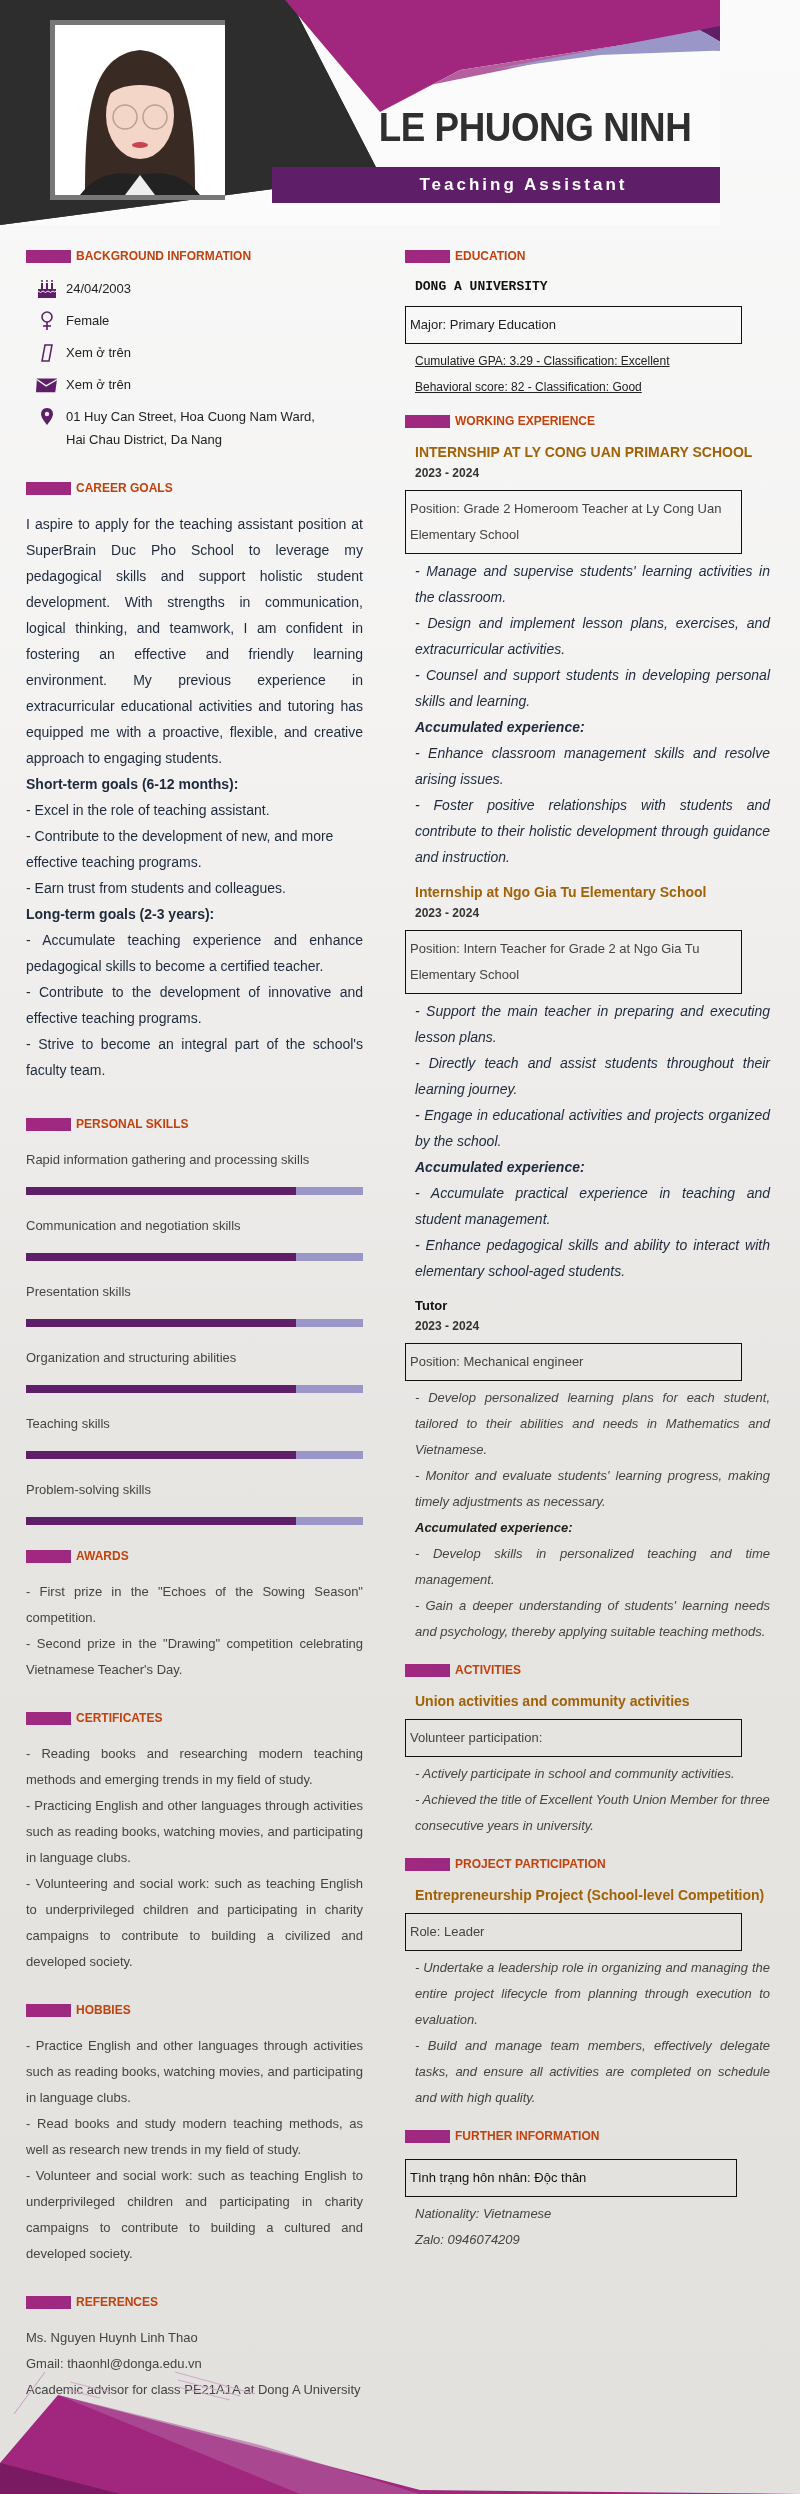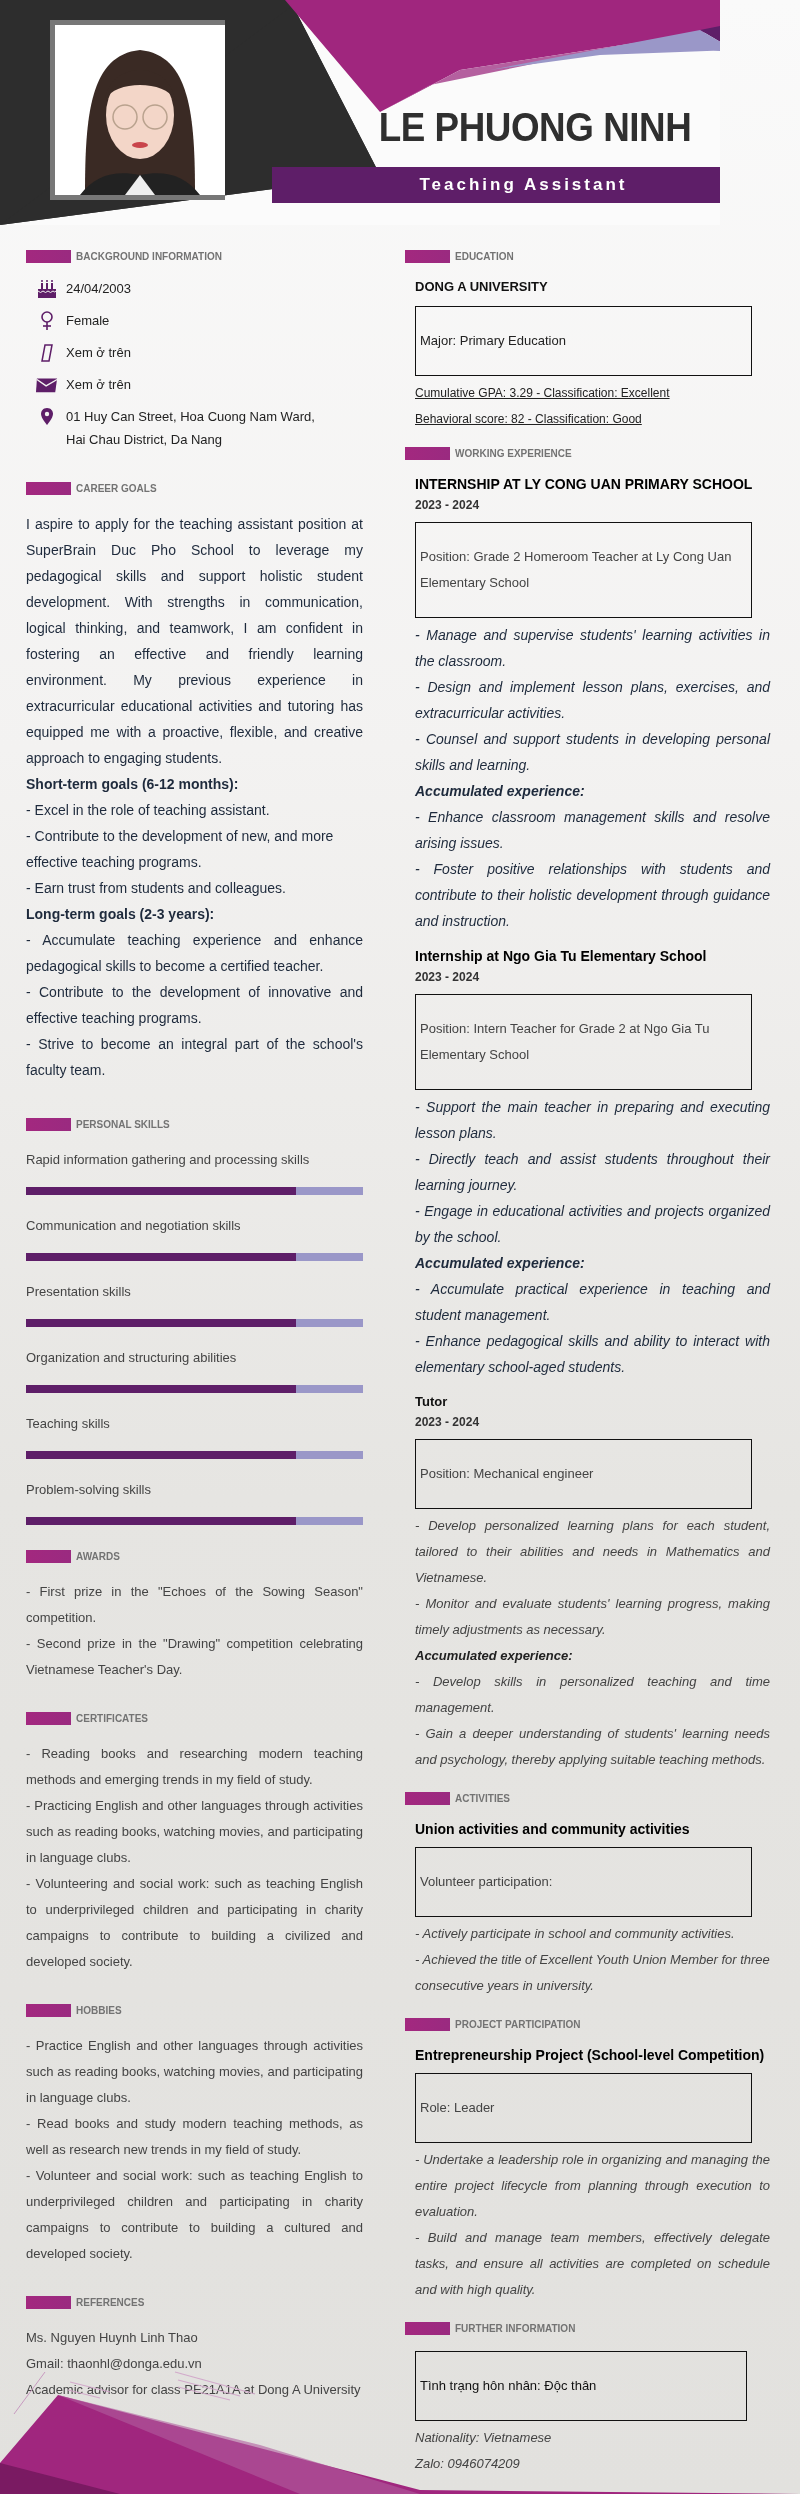--- a/index.html
+++ b/index.html
@@ -31,38 +31,38 @@
     position: absolute; left: 272px; top: 167px; width: 503px; height: 36px;
     background: #5e1e68; color: #fff; font-weight: bold; font-size: 17px;
     letter-spacing: 3px; display: flex; align-items: center; justify-content: center;
   }
 
   .col-left { position: absolute; left: 26px; top: 245px; width: 337px; }
   .col-right { position: absolute; left: 405px; top: 245px; width: 365px; }
 
   .sec-head { display: flex; align-items: center; height: 22px; margin-bottom: 12px; }
   .sec-bar { width: 45px; height: 13px; background: linear-gradient(90deg,#a3287f,#9a2a80); margin-right: 5px; }
-  .sec-title { color: #737373; font-weight: bold; font-size: 10px; }
+  .sec-title { color: #c2410c; font-weight: bold; font-size: 12px; }
 
   .info-row { display: flex; align-items: flex-start; font-size: 13px; color: #222; margin-bottom: 12px; line-height: 20px; }
   .info-icon { width: 22px; height: 20px; margin-left: 10px; margin-right: 8px; display: flex; align-items: center; justify-content: center; flex-shrink: 0; }
 
   .para { font-size: 14px; color: #1e2a3c; line-height: 26px; text-align: justify; }
   .para b { font-weight: bold; }
   .para2 { font-size: 13px; color: #444; line-height: 26px; text-align: justify; }
 
   .skill { margin-bottom: 0; }
   .skill-label { font-size: 13px; color: #444; height: 26px; line-height: 26px; }
   .skill-bar { height: 8px; background: #9a97c8; margin: 14px 0 18px 0; position: relative; }
   .skill-fill { position: absolute; left: 0; top: 0; bottom: 0; background: #5e1e68; }
 
-  .edu-school { font-size: 13px; font-weight: bold; color: #111; margin: 12px 0 12px 10px; }
-  .boxed { border: 1.5px solid #111; padding: 21px 4px; font-size: 13px; color: #222; margin-left: 10px; width: 337px; line-height: 26px; }
+  .edu-school { font-size: 13px; font-weight: bold; color: #111; margin: 12px 0 12px 10px; font-family: Liberation Mono, monospace; }
+  .boxed { border: 1.5px solid #111; padding: 5px 4px; font-size: 13px; color: #222; width: 337px; line-height: 26px; }
   .plain { font-size: 12px; color: #222; margin-left: 10px; line-height: 26px; text-decoration: underline; }
-  .job-title { font-size: 14px; font-weight: bold; color: #000000; margin: 6px 0 6px 10px; }
+  .job-title { font-size: 14px; font-weight: bold; color: #a16207; margin: 6px 0 6px 10px; }
   .job-date { font-size: 12px; font-weight: bold; color: #333; margin: 4px 0 10px 10px; }
   .job-name { font-size: 13px; font-weight: bold; color: #111; margin: 14px 0 6px 10px; }
   .rpara { margin-left: 10px; font-style: italic; }
 </style>
 </head>
 <body>
 
 <div class="header">
   <svg class="bg" width="800" height="225" viewBox="0 0 800 225">
     <polygon points="0,0 290,0 380,175 0,225" fill="#2d2d2d"></polygon>

